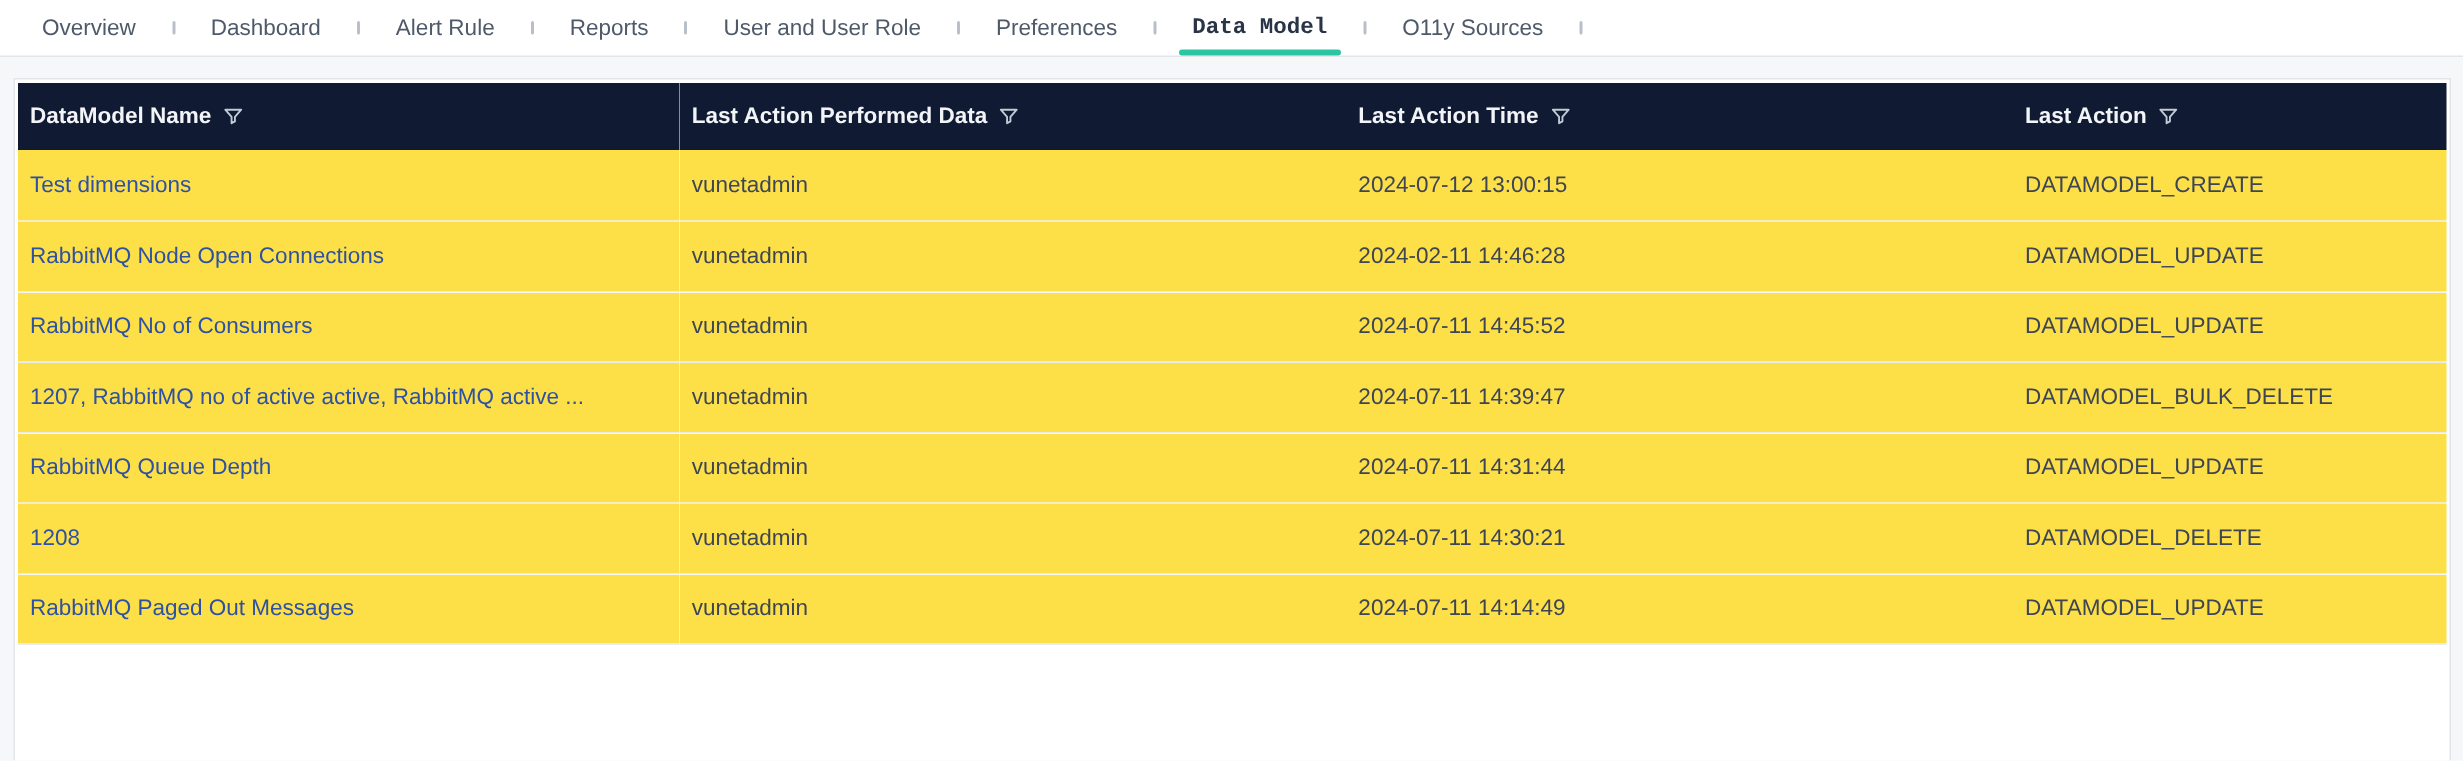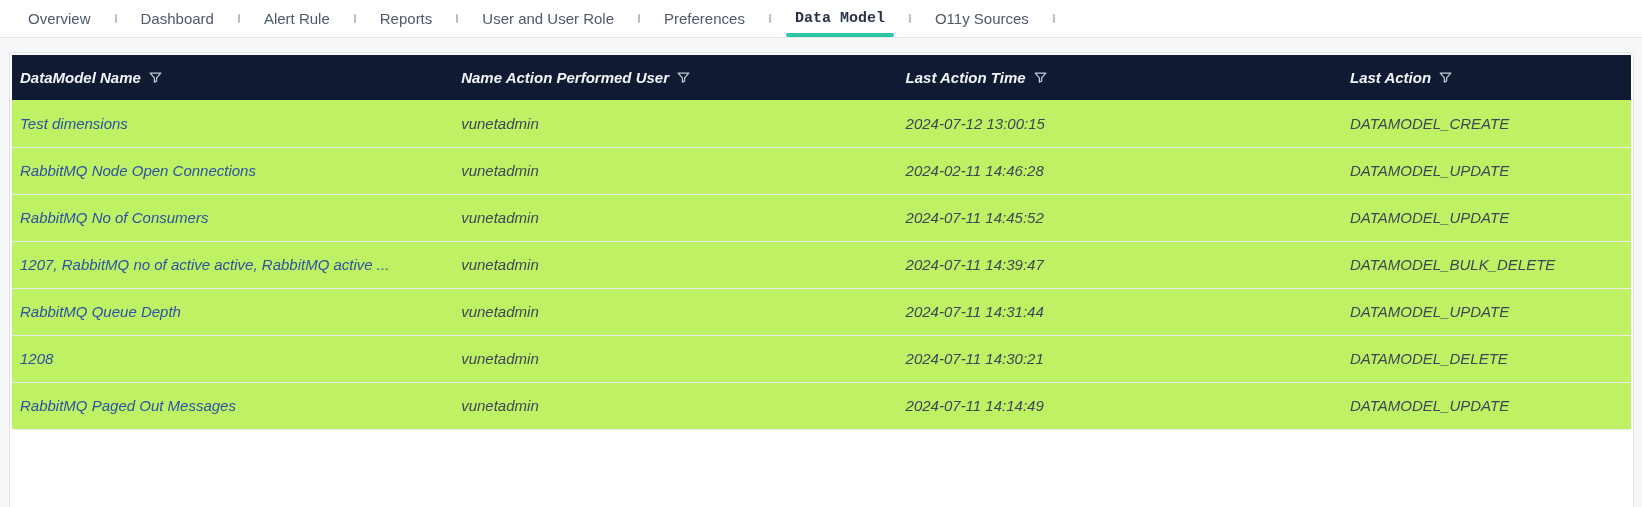--- a/index.html
+++ b/index.html
@@ -62,21 +62,20 @@
     background: #ffffff;
     border: 1px solid #e3e5e9;
     padding: 2px 2px 0 2px;
     height: 460px;
     overflow: hidden;
   }
   table {
     width: 100%;
     border-collapse: collapse;
     table-layout: fixed;
-    font-style: italic;
   }
   col.c1 { width: 27.25%; }
   col.c2 { width: 27.45%; }
   col.c3 { width: 27.45%; }
 
   thead th {
     background: #101b33;
     color: #f2f4f8;
     font-size: 15px;
     font-weight: bold;
@@ -98,21 +97,21 @@
     background: none;
     border: none;
     padding: 0;
     cursor: pointer;
     line-height: 0;
   }
 
   tbody td {
     height: 47px;
     border-bottom: 1px solid #e9ebee;
-    background: #bef264;
+    background: #fde047;
     padding: 0 10px 0 8px;
     font-size: 15px;
     color: #3e4656;
     white-space: nowrap;
     overflow: hidden;
     text-overflow: ellipsis;
   }
   td.model-name a {
     color: #2e51a3;
     text-decoration: none;
@@ -158,21 +157,21 @@
             <span>DataModel Name</span>
             <button class="filter-btn">
               <svg width="15" height="15" viewBox="0 0 24 24">
                   <path d="M3.5 5h17l-6.7 7.6v4.9l-3.6 1.9v-6.8L3.5 5z" fill="none" stroke="#c3cad6" stroke-width="2" stroke-linejoin="round"></path>
                 </svg>
             </button>
           </span>
         </th>
         <th>
           <span class="th-inner">
-            <span>Name Action Performed User</span>
+            <span>Last Action Performed Data</span>
             <button class="filter-btn">
               <svg width="15" height="15" viewBox="0 0 24 24">
                   <path d="M3.5 5h17l-6.7 7.6v4.9l-3.6 1.9v-6.8L3.5 5z" fill="none" stroke="#c3cad6" stroke-width="2" stroke-linejoin="round"></path>
                 </svg>
             </button>
           </span>
         </th>
         <th>
           <span class="th-inner">
             <span>Last Action Time</span>

